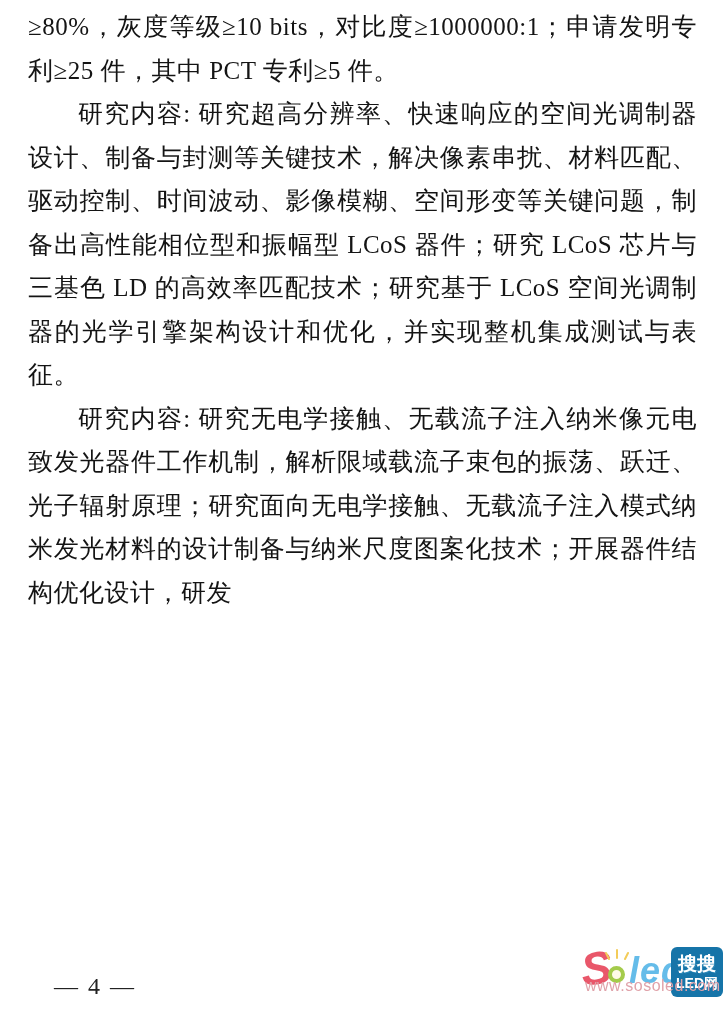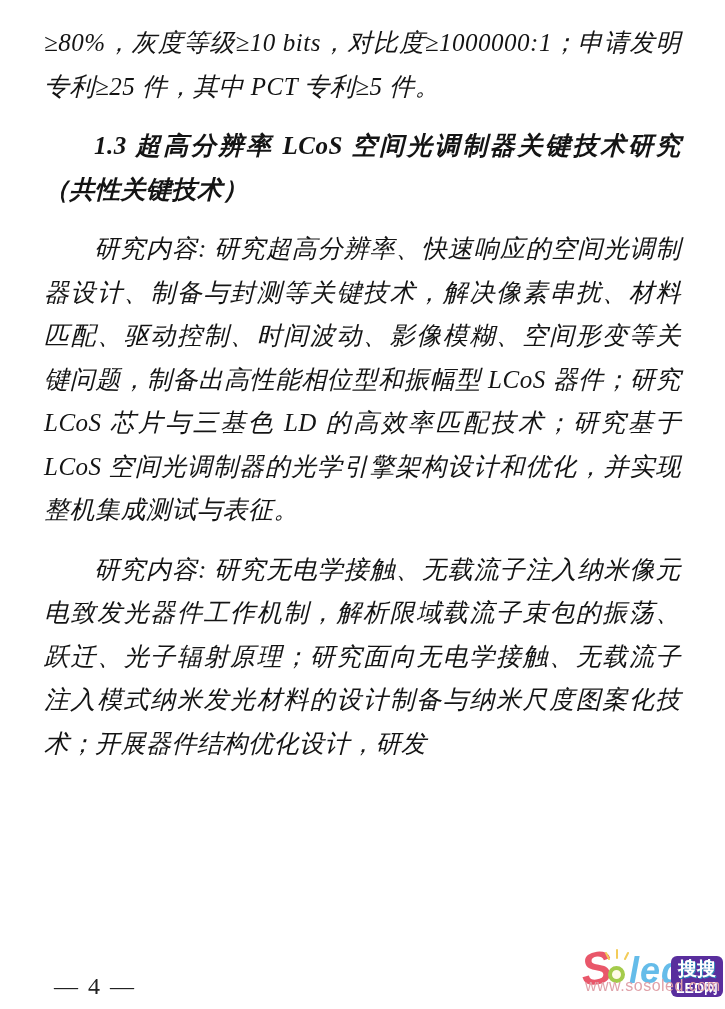--- a/index.html
+++ b/index.html
@@ -14,21 +14,21 @@
     font-family: "Liberation Serif", "DejaVu Serif", serif;
     color: #141414;
   }
   .content {
     padding: 5px 28px 0 28px;
     font-size: 25px;
     line-height: 43.5px;
     text-align: justify;
     letter-spacing: 0.5px;
   }
-  .content p { margin: 16px; font-style: italic; }
+  .content p { margin: 0; }
   .para-body { text-indent: 2em; }
   .para-cont { text-indent: 0; }
   .para-heading { text-indent: 2em; font-weight: bold; }
   .footer {
     position: absolute;
     left: 54px;
     bottom: 9px;
     font-size: 24px;
     letter-spacing: 2px;
     color: #222;
@@ -54,22 +54,22 @@
     border: 4px solid #9dc73c; background: #fffbe6;
   }
   .wm-rays { position: absolute; left: 24px; bottom: 44px; }
   .wm-led {
     position: absolute; left: 48px; bottom: 16px;
     font-size: 36px; font-weight: bold; font-style: italic;
     color: #58b7e8; line-height: 1; letter-spacing: 1px;
   }
   .wm-badge {
     position: absolute; right: 0; bottom: 8px;
-    width: 52px; height: 41px;
-    background: #4c1d95; border-radius: 6px;
+    width: 52px; height: 50px;
+    background: #0369a1; border-radius: 6px;
     display: flex; flex-direction: column;
     align-items: center; justify-content: center;
     color: #ffffff;
   }
   .wm-badge-line1 {
     font-size: 19px; font-weight: bold; line-height: 22px;
     text-shadow: 1px 1px 0 #1b7db1;
   }
   .wm-badge-line2 { font-size: 14px; font-weight: bold; line-height: 16px; }
   .wm-url {
@@ -77,21 +77,20 @@
     font-size: 16px; color: #dd9aa2; letter-spacing: 0.5px;
   }
 </style>
 </head>
 <body>
 
 <div class="page">
 
   <div class="content">
     <p class="para-cont">≥80%，灰度等级≥10 bits，对比度≥1000000:1；申请发明专利≥25 件，其中 PCT 专利≥5 件。</p>
-    <p class="para-heading">1.3 超高分辨率 LCoS 空间光调制器关键技术研究（共性关键技术）</p>
     <p class="para-body">研究内容: 研究超高分辨率、快速响应的空间光调制器设计、制备与封测等关键技术，解决像素串扰、材料匹配、驱动控制、时间波动、影像模糊、空间形变等关键问题，制备出高性能相位型和振幅型 LCoS 器件；研究 LCoS 芯片与三基色 LD 的高效率匹配技术；研究基于 LCoS 空间光调制器的光学引擎架构设计和优化，并实现整机集成测试与表征。</p>
     <p class="para-body">研究内容: 研究无电学接触、无载流子注入纳米像元电致发光器件工作机制，解析限域载流子束包的振荡、跃迁、光子辐射原理；研究面向无电学接触、无载流子注入模式纳米发光材料的设计制备与纳米尺度图案化技术；开展器件结构优化设计，研发</p>
   </div>
 
   <div class="footer">— 4 —</div>
 
   <div class="watermark">
     <span class="wm-s">S</span>
     <span class="wm-o"></span>
     <svg class="wm-rays" width="24" height="12" viewBox="0 0 24 12">

